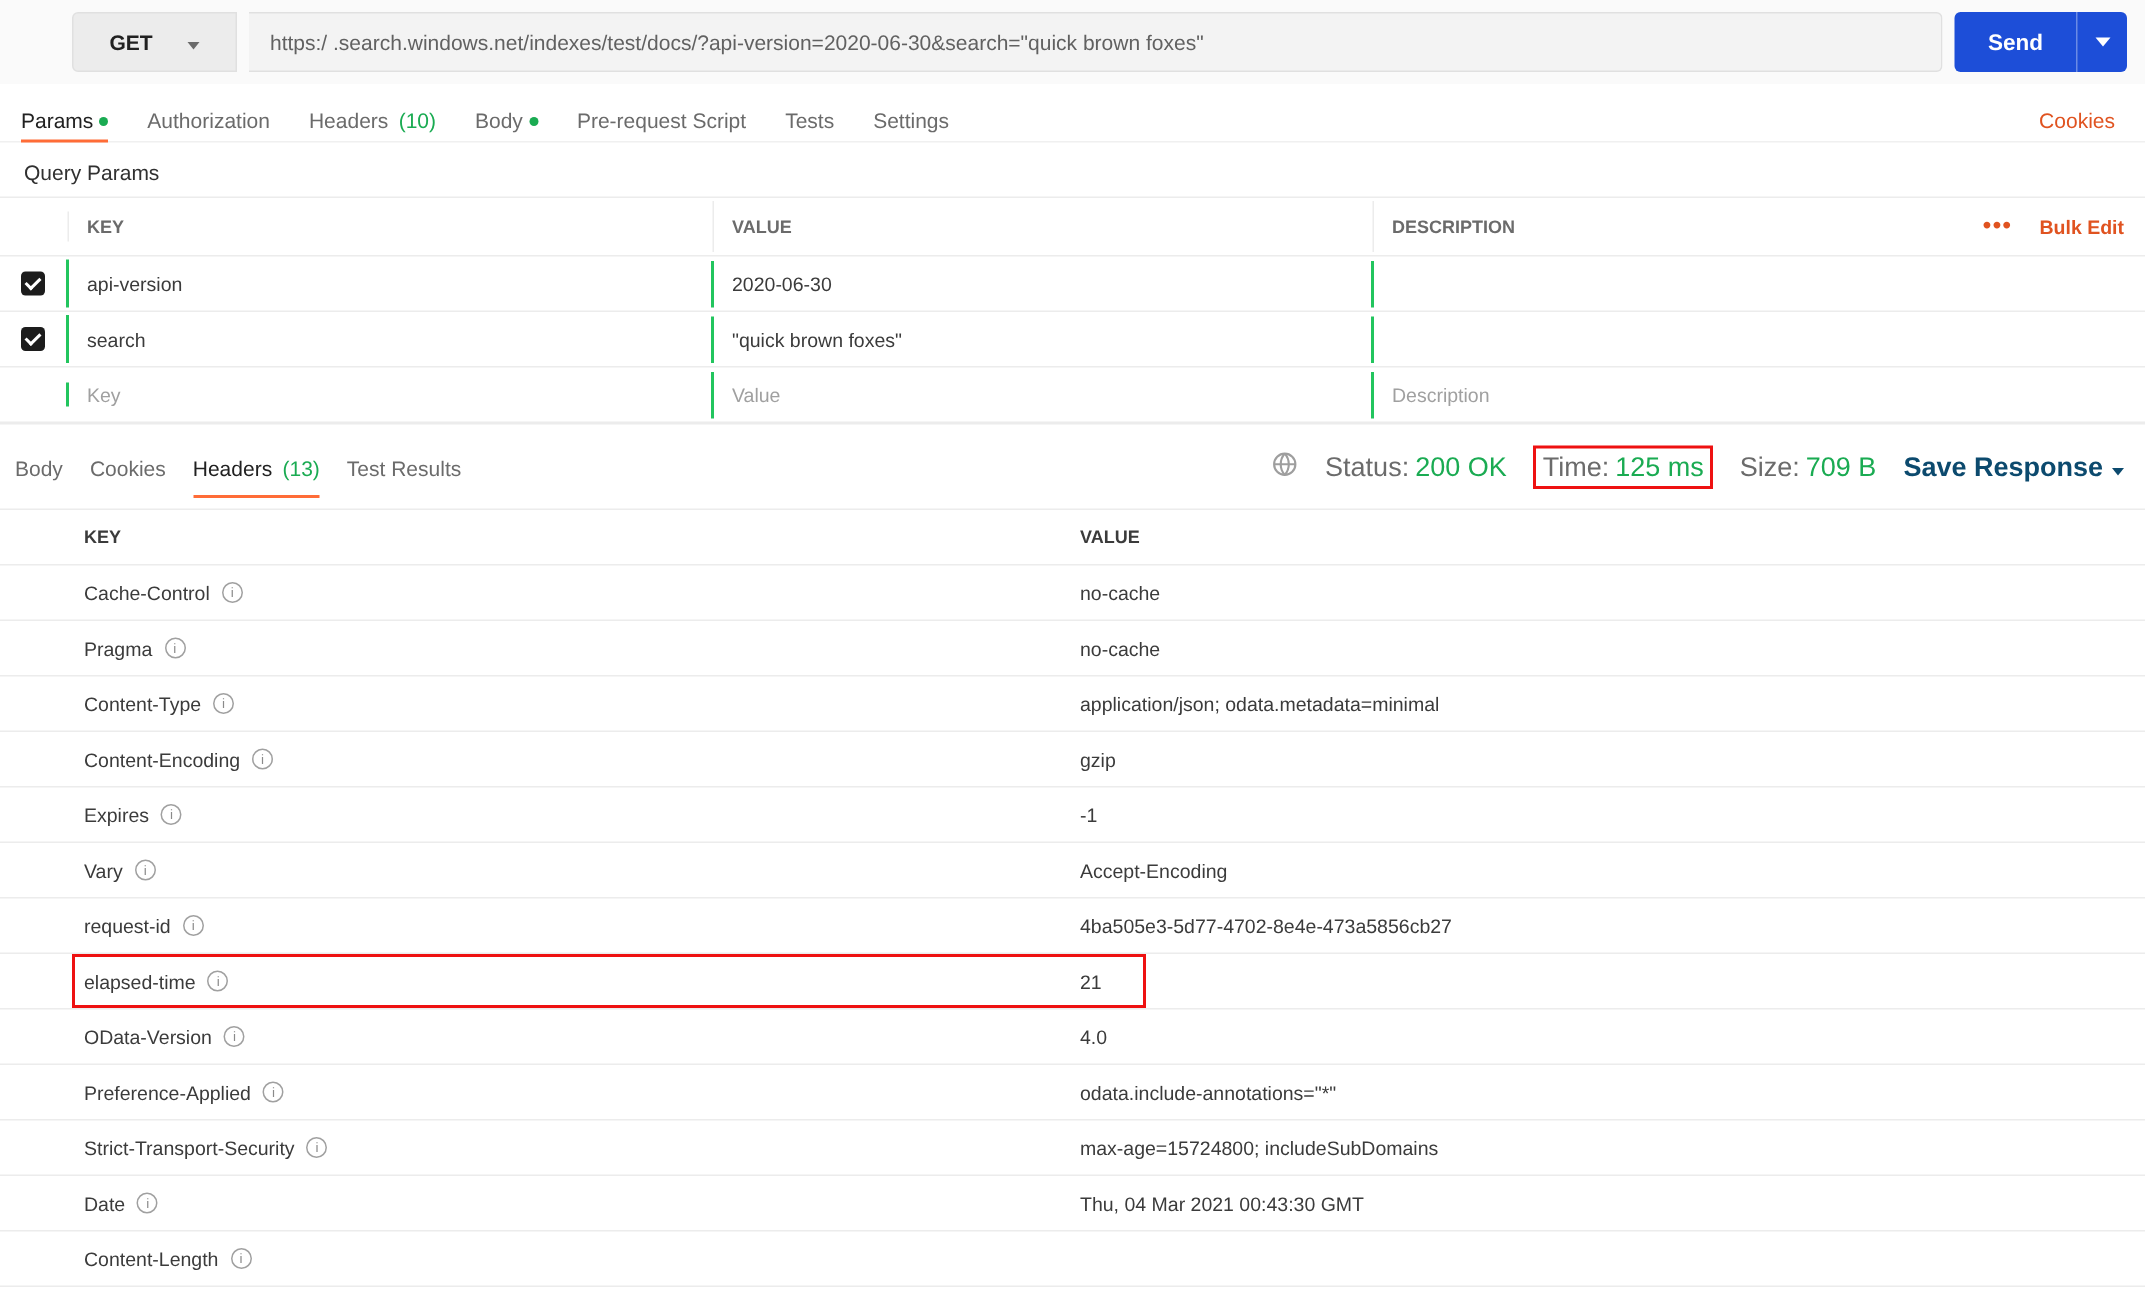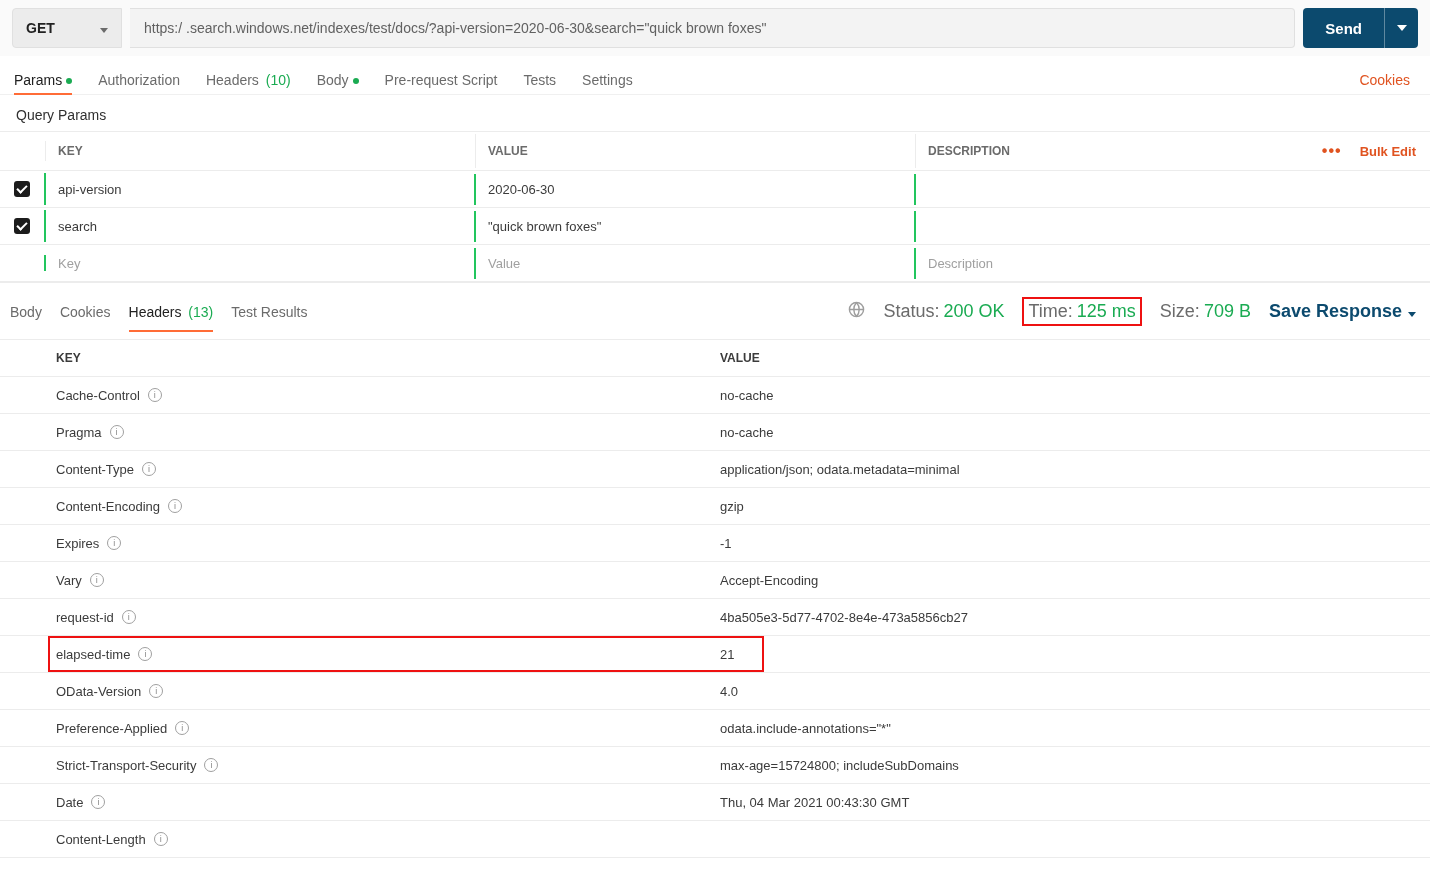--- a/index.html
+++ b/index.html
@@ -16,46 +16,47 @@
     align-items: stretch;
     padding: 8px 12px;
     gap: 8px;
     background: #fafafa;
   }
   .method-select {
     display: flex;
     align-items: center;
     justify-content: space-between;
     width: 110px;
-    padding: 0 13px;
+    padding: 0 24px;
     background: #ececec;
     border: 1px solid #e0e0e0;
     border-radius: 4px 0 0 4px;
     font-weight: 600;
     font-size: 14px;
     cursor: pointer;
+    margin-left: 36px;
   }
   .url-input {
     flex: 1;
     display: flex;
     align-items: center;
     padding: 0 14px;
     background: #f3f3f3;
     border: 1px solid #e0e0e0;
     border-left: none;
     border-radius: 0 4px 4px 0;
     color: #616161;
     font-size: 14px;
     overflow: hidden;
     white-space: nowrap;
   }
   .send-btn {
     display: flex;
     align-items: center;
-    background: #0c4a6e;
+    background: #1d4ed8;
     color: #fff;
     border-radius: 4px;
     font-size: 15px;
     font-weight: 600;
     overflow: hidden;
     cursor: pointer;
   }
   .send-btn .lbl { padding: 0 22px; height: 40px; display:flex; align-items:center; }
   .send-btn .chev { width: 34px; height: 40px; display:flex; align-items:center; justify-content:center; border-left: 1px solid rgba(255,255,255,.35); }
   .chev-down::after {

